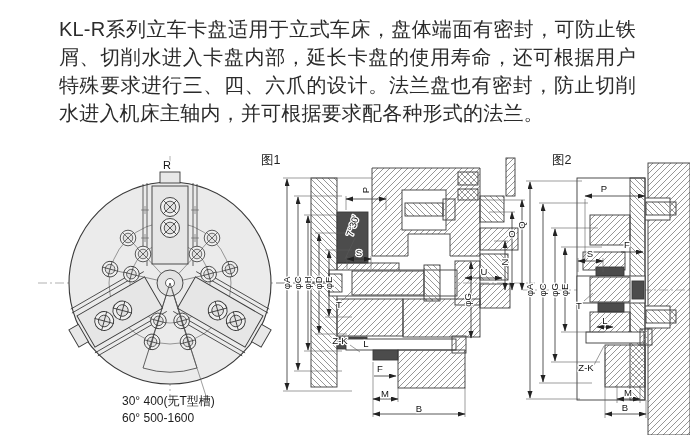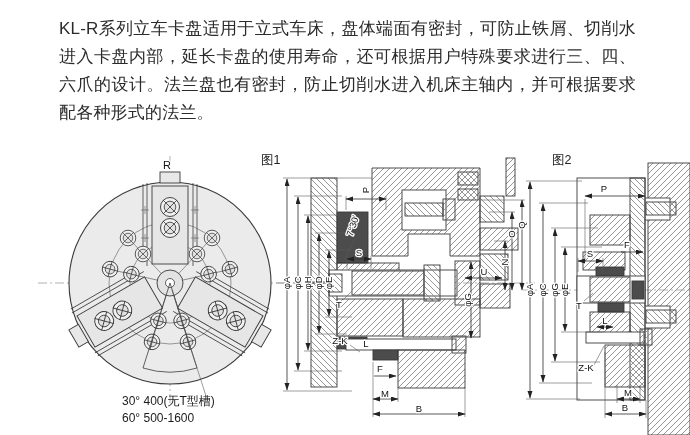--- a/index.html
+++ b/index.html
@@ -1,18 +1,18 @@
 <!DOCTYPE html>
 <html><head>
 <meta charset="utf-8">
 <style>
   html,body{margin:0;padding:0;background:#fff;}
   .page{position:relative;width:690px;height:435px;background:#ffffff;overflow:hidden;
         font-family:"Liberation Sans","DejaVu Sans",sans-serif;}
-  .intro{position:absolute;left:59px;top:15px;width:577px;font-size:17px;line-height:28px;
+  .intro{position:absolute;left:59px;top:15px;width:577px;font-size:20px;line-height:28px;
          color:#2b2b2b;text-align:justify;letter-spacing:0.2px;}
   svg{position:absolute;left:0;top:130px;}
   .thin{stroke:#3c3c3c;stroke-width:0.8;fill:none;}
   .xthin{stroke:#5a5a5a;stroke-width:0.6;fill:none;}
   .cl{stroke:#8f8f8f;stroke-width:0.7;fill:none;stroke-dasharray:9 3 2 3;}
   .dim{stroke:#2f2f2f;stroke-width:0.8;fill:none;}
   .part{stroke:#3a3a3a;stroke-width:0.9;}
   .dlbl{font:9.5px "Liberation Sans","DejaVu Sans",sans-serif;fill:#111;
         paint-order:stroke fill;stroke:#ffffff;stroke-width:2.6px;stroke-linejoin:round;}
   .flbl{font:12.5px "Liberation Sans","DejaVu Sans",sans-serif;fill:#222;}

